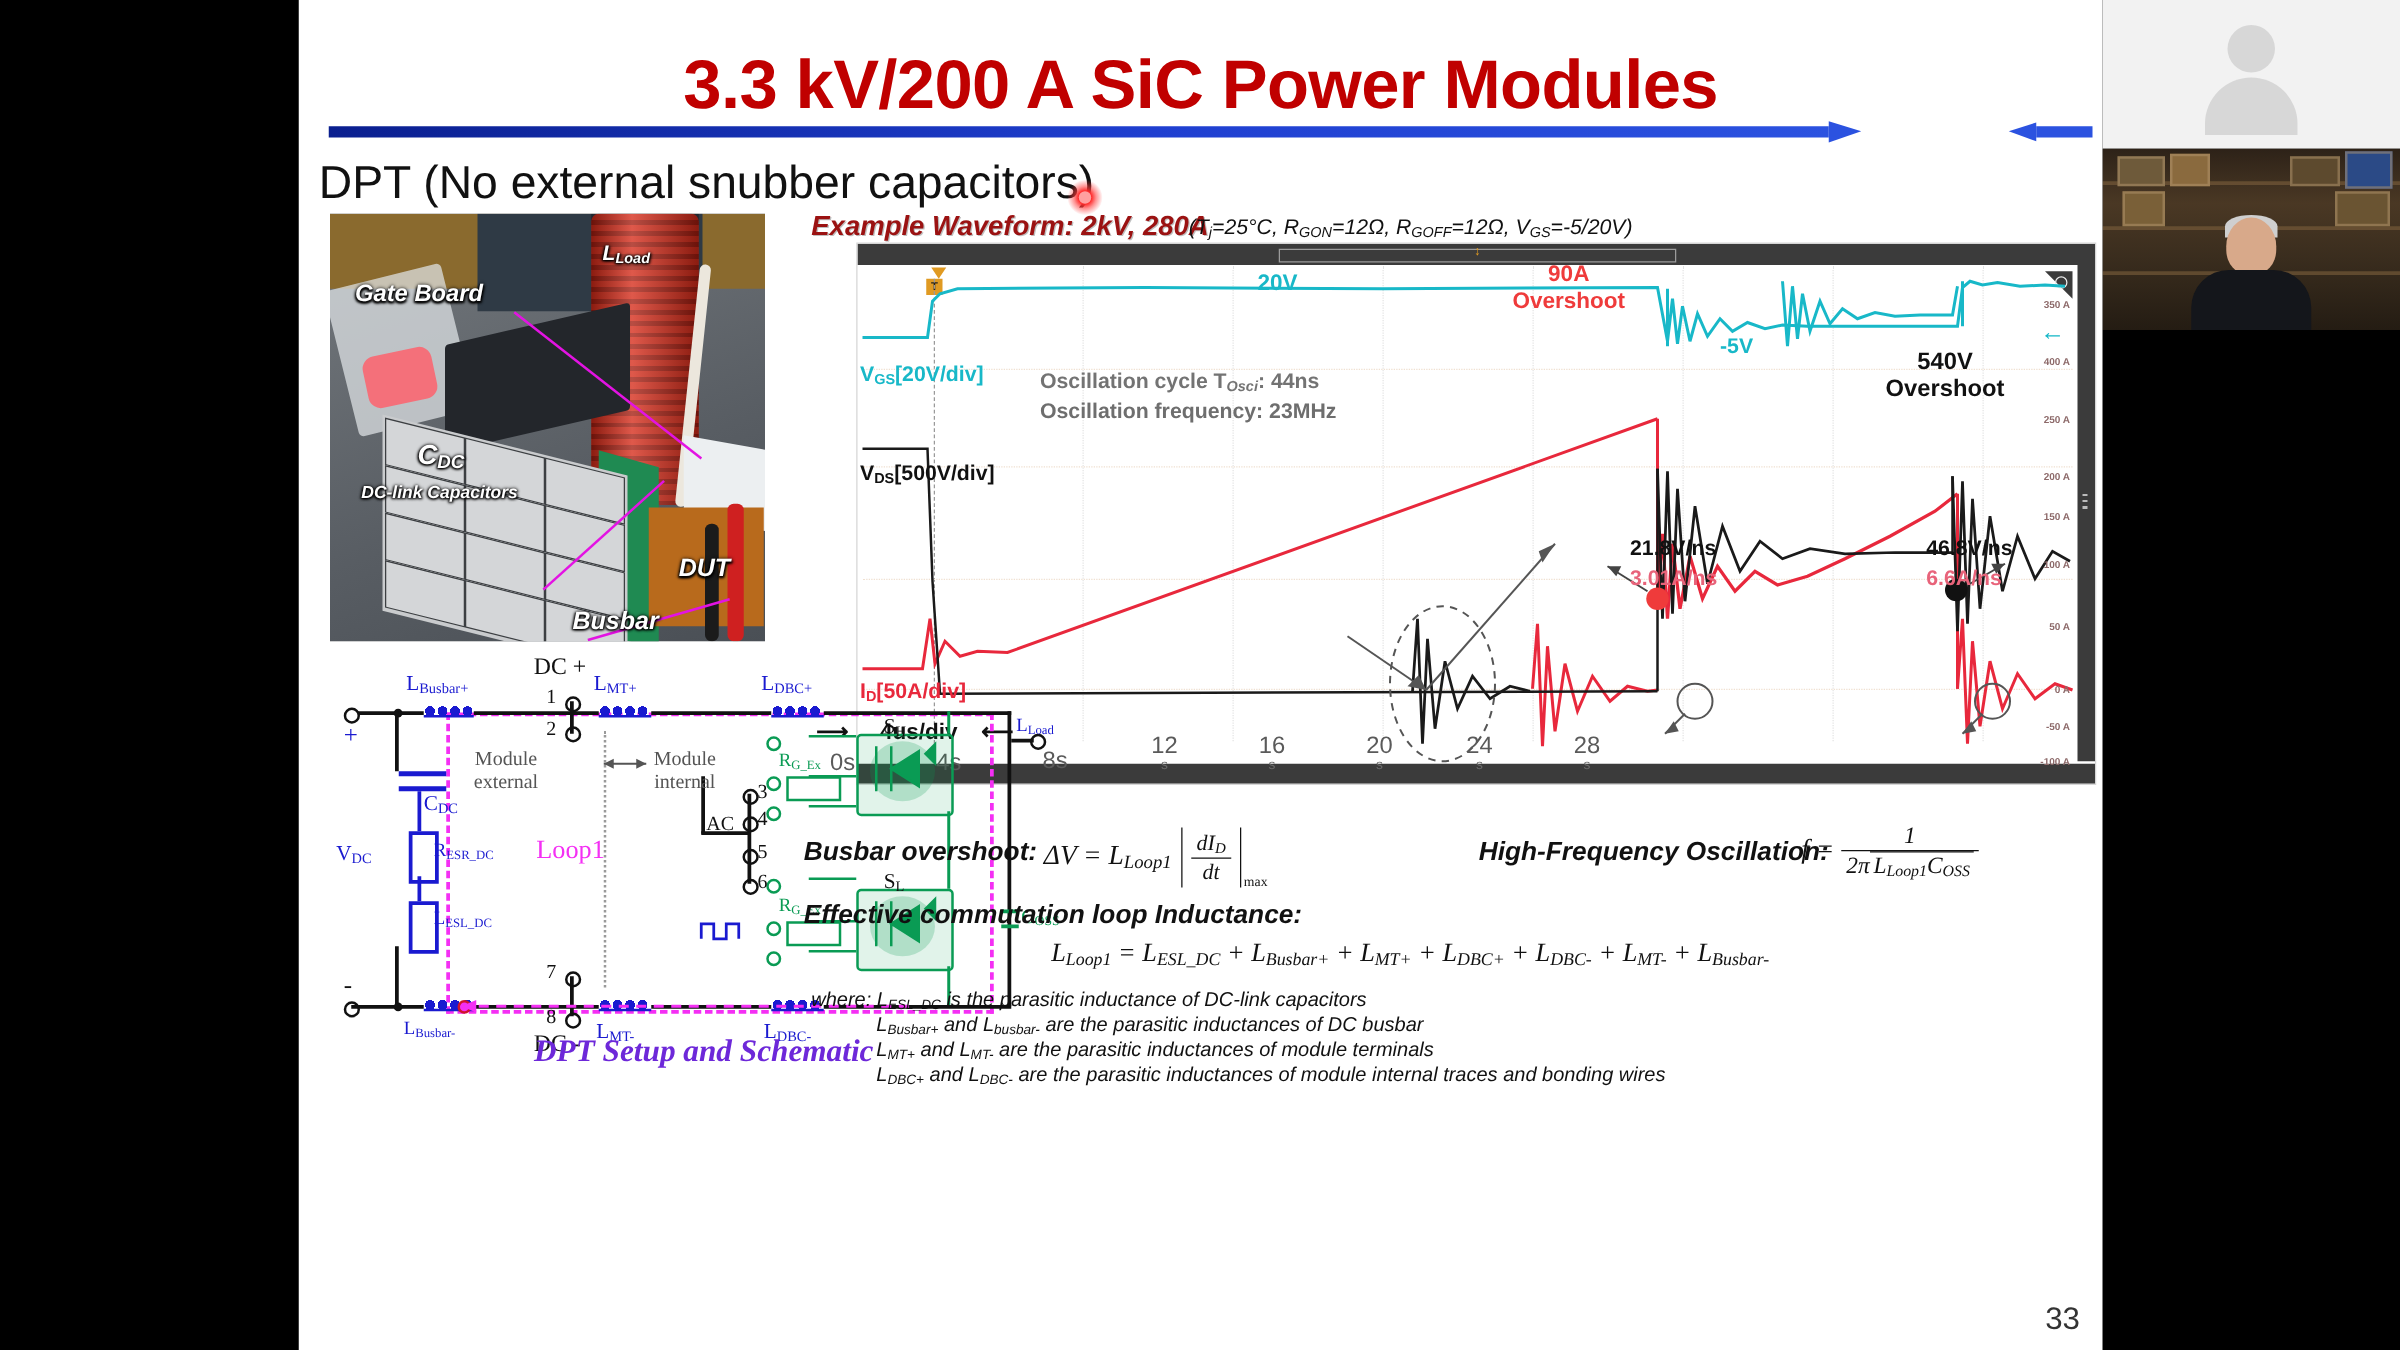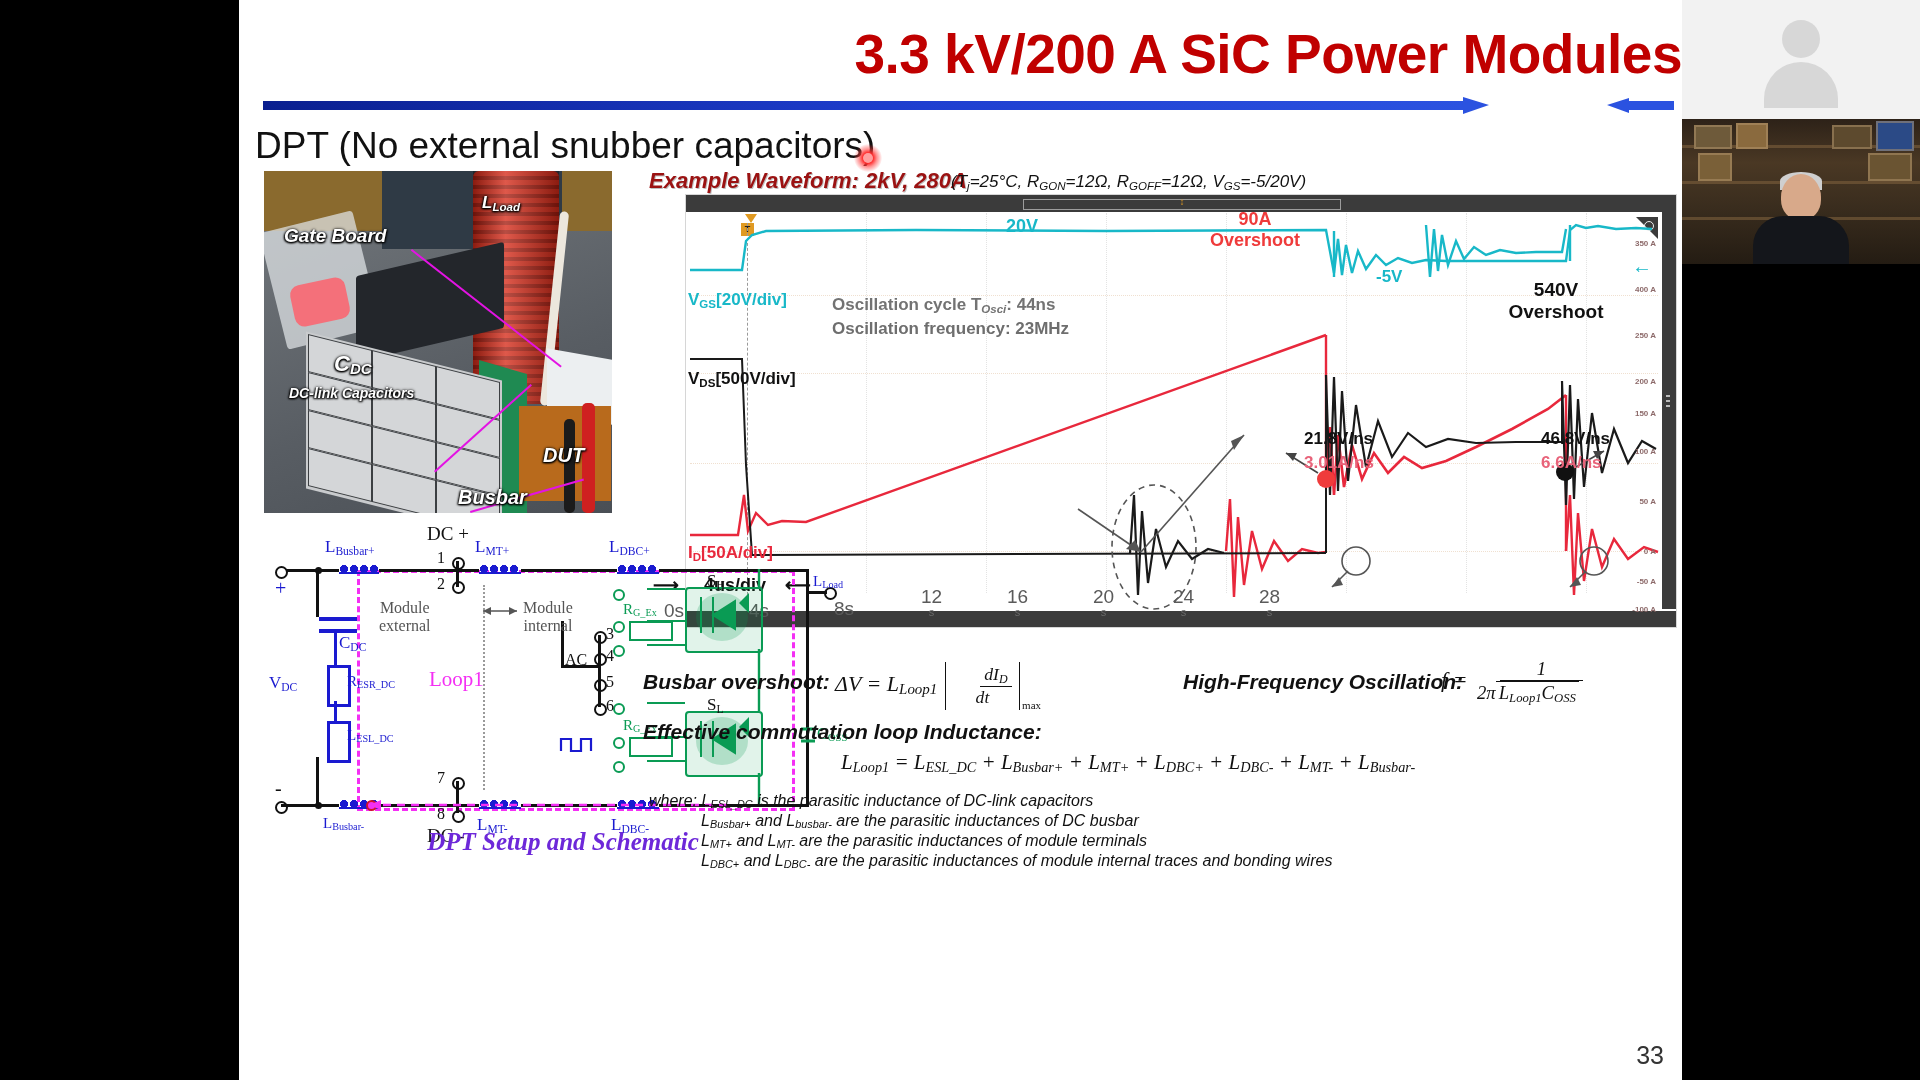--- a/index.html
+++ b/index.html
@@ -19,21 +19,21 @@
   #cam-bot{position:absolute;left:1682px;top:119px;width:238px;height:145px;overflow:hidden;
            background:linear-gradient(180deg,#2d2218 0%,#4a3824 30%,#3a2d1e 60%,#241c13 100%);}
   #cam-bot .shelf{position:absolute;left:0;width:100%;height:3px;background:rgba(120,92,58,.65);}
   #cam-bot .pic{position:absolute;border:2px solid rgba(180,150,110,.5);}
   #cam-bot .person{position:absolute;left:50%;bottom:-6px;transform:translateX(-50%);width:96px;height:96px;}
   #cam-bot .person .h{position:absolute;left:50%;top:0;transform:translateX(-50%);width:40px;height:46px;border-radius:50% 50% 44% 44%;background:#d8a98a;}
   #cam-bot .person .hair{position:absolute;left:50%;top:-2px;transform:translateX(-50%);width:42px;height:18px;border-radius:50% 50% 0 0;background:#cfcfcf;}
   #cam-bot .person .t{position:absolute;left:50%;top:42px;transform:translateX(-50%);width:96px;height:60px;border-radius:30px 30px 0 0;background:#14161b;}
 
   
-  #title{position:absolute;left:0;top:22px;width:100%;text-align:right;
+  #title{position:absolute;left:0;top:35px;width:100%;text-align:center;
          font-weight:bold;font-size:55px;color:#c00000;letter-spacing:-.5px;
          font-family:"Liberation Sans",sans-serif;white-space:nowrap;}
   #rule{position:absolute;left:24px;top:101px;width:1200px;height:9px;
         background:linear-gradient(90deg,#0a1f8f 0%,#1f3fd0 55%,#2b52e0 100%);}
   #rule:after{content:"";position:absolute;right:-26px;top:-4px;border-left:26px solid #2b52e0;
               border-top:8px solid transparent;border-bottom:9px solid transparent;}
   #rule2{position:absolute;left:1390px;top:101px;width:45px;height:9px;background:#2b52e0;}
   #rule2:before{content:"";position:absolute;left:-22px;top:-3px;border-right:22px solid #2b52e0;
               border-top:7px solid transparent;border-bottom:8px solid transparent;}
   #hdr-sub{position:absolute;left:470px;top:98px;width:720px;text-align:right;
@@ -128,21 +128,21 @@
   #sch-res2{position:absolute;left:66px;top:196px;width:18px;height:36px;border:3px solid #1a1ad0;background:#fff;}
   #sch-cap-title{position:absolute;left:14px;top:828px;width:620px;text-align:center;
        font-weight:bold;font-style:italic;font-size:25px;color:#6d28d9;font-family:"Liberation Serif",serif;}
 
   
   #eq{position:absolute;left:404px;top:640px;width:1030px;color:#111;}
   .eqline{position:absolute;white-space:nowrap;}
   .eq-head{font-weight:bold;font-style:italic;font-size:21px;font-family:"Liberation Sans",sans-serif;}
   .mth{font-family:"Liberation Serif",serif;font-style:italic;font-size:22px;}
   .frac{display:inline-block;text-align:center;vertical-align:middle;font-size:.8em;}
-  .frac .num{border-bottom:1.3px solid #111;padding:0 4px;display:block;margin-left:27px;}
+  .frac .num{border-bottom:1.3px solid #111;padding:0 4px;display:block;}
   .frac .den{padding:0 4px;display:block;}
   .barv{display:inline-block;border-left:1.3px solid #111;height:48px;vertical-align:middle;margin:0 2px;}
   .where{position:absolute;font-style:italic;font-size:16px;color:#111;white-space:nowrap;
          font-family:"Liberation Sans",sans-serif;}
   #pageno{position:absolute;right:18px;bottom:10px;font-size:25px;color:#333;}
 </style>
 </head>
 <body>
 
 <div id="leftbar"></div>

